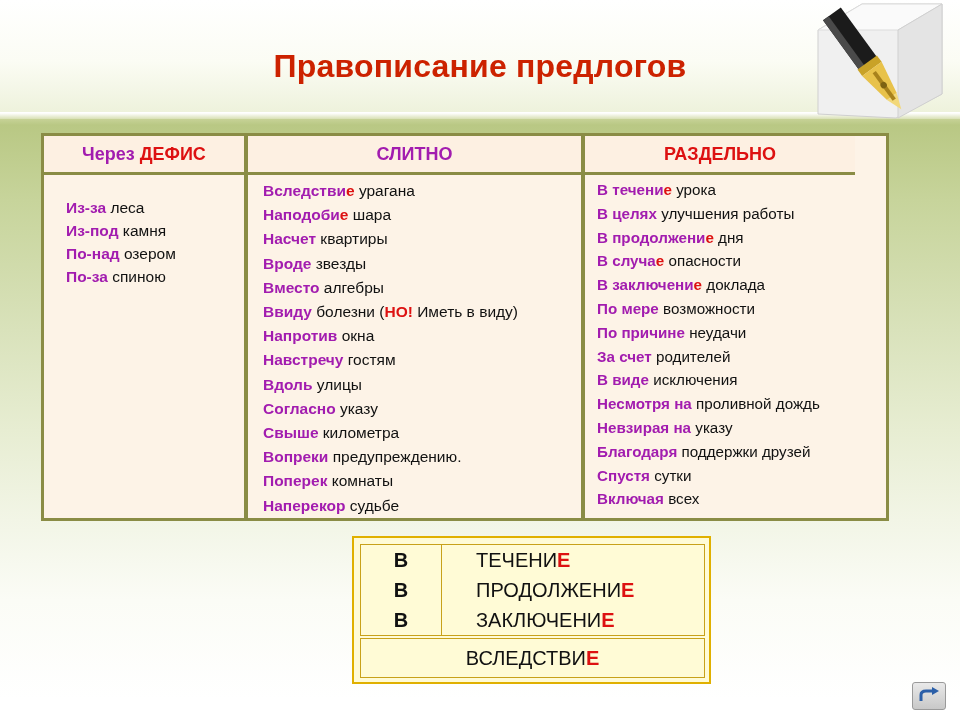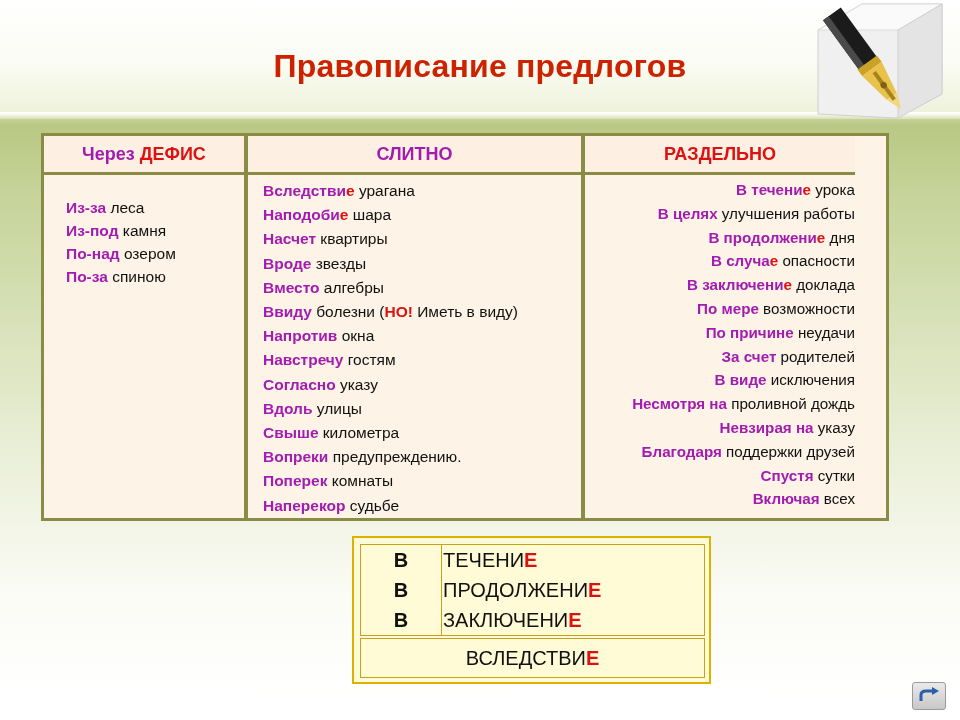--- a/index.html
+++ b/index.html
@@ -135,21 +135,21 @@
   #c1 .body ul.items { margin-top: 21px; margin-left: 22px; }
   #c1 .body ul.items li { line-height: 23px; font-size: 15.5px; }
 
   
   #c2 { left: 204px; width: 333px; }
   #c2 .body ul.items { margin-top: 4px; margin-left: 15px; }
   #c2 .body ul.items li { line-height: 24.2px; font-size: 15.5px; }
 
   
   #c3 { left: 541px; width: 270px; }
-  #c3 .body ul.items { margin-top: 3px; margin-left: 12px; text-align: right; }
+  #c3 .body ul.items { margin-top: 3px; margin-left: 12px; }
   #c3 .body ul.items li { line-height: 23.8px; font-size: 15.2px; }
 
   
   #yellowbox {
     position: absolute;
     left: 352px; top: 536px;
     width: 359px; height: 148px;
     border: 2px solid #e0b000;
     background: #fffbd6;
     box-sizing: border-box;
@@ -182,20 +182,21 @@
   .ycol-a {
     position: absolute;
     left: 0; top: 0;
     width: 80px;
     text-align: center;
   }
   .ycol-b {
     position: absolute;
     left: 82px; top: 0;
     text-align: left;
+    padding-left: 33px;
   }
   .yvert {
     position: absolute;
     left: 80px; top: 0;
     width: 1px; height: 90px;
     background: #c8a11a;
   }
   #yellow-bottom-text {
     position: absolute;
     left: 0; top: 0;
@@ -272,22 +273,22 @@
       <div class="body">
         <ul class="items">
           <li><span class="blue">Вследстви</span><span class="red">е</span><span class="blk"> урагана</span></li>
           <li><span class="blue">Наподоби</span><span class="red">е</span><span class="blk"> шара</span></li>
           <li><span class="blue">Насчет </span><span class="blk">квартиры</span></li>
           <li><span class="blue">Вроде </span><span class="blk">звезды</span></li>
           <li><span class="blue">Вместо </span><span class="blk">алгебры</span></li>
           <li><span class="blue">Ввиду </span><span class="blk">болезни  (</span><span class="red">НО!</span><span class="blk"> Иметь в  виду)</span></li>
           <li><span class="blue">Напротив </span><span class="blk">окна</span></li>
           <li><span class="blue">Навстречу </span><span class="blk">гостям</span></li>
+          <li><span class="blue">Вдоль </span><span class="blk">улицы</span></li>
           <li><span class="blue">Согласно </span><span class="blk">указу</span></li>
-          <li><span class="blue">Вдоль </span><span class="blk">улицы</span></li>
           <li><span class="blue">Свыше </span><span class="blk">километра</span></li>
           <li><span class="blue">Вопреки </span><span class="blk">предупреждению.</span></li>
           <li><span class="blue">Поперек </span><span class="blk">комнаты</span></li>
           <li><span class="blue">Наперекор </span><span class="blk">судьбе</span></li>
         </ul>
       </div>
     </div>
     <div class="col-sep" style="left:537px"></div>
 
     <div class="col" id="c3">

